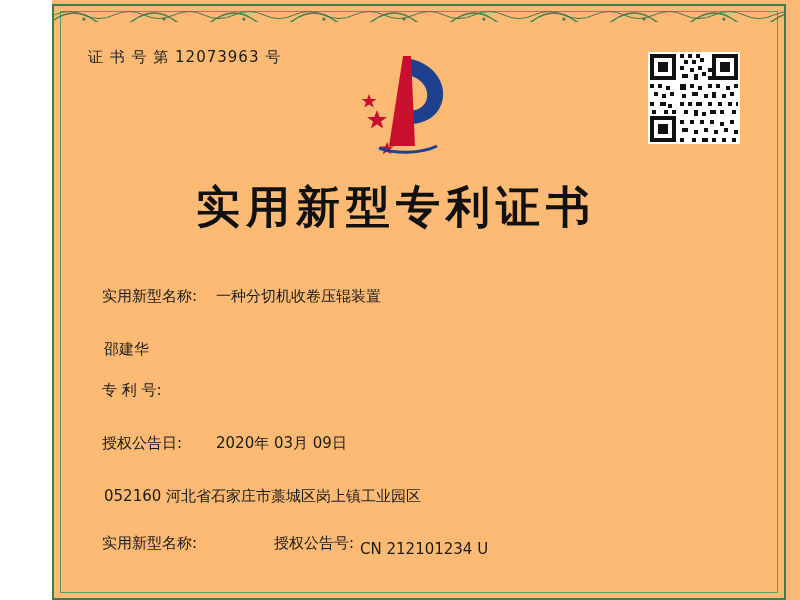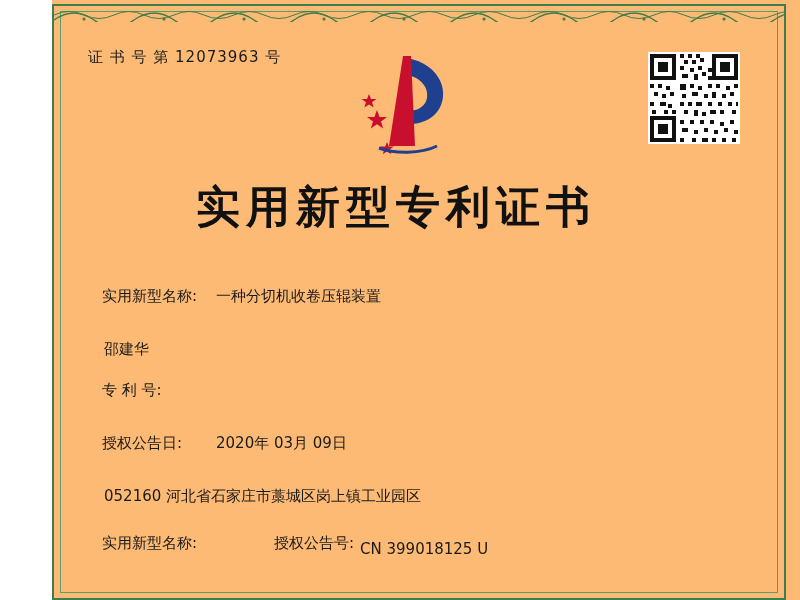--- a/index.html
+++ b/index.html
@@ -300,18 +300,18 @@
 
 
     <div class="field-row">
       <span class="field-value">052160 河北省石家庄市藁城区岗上镇工业园区</span>
     </div>
 
     <div class="field-row dual">
       <span class="field-label">实用新型名称:</span>
       <span class="second-group">
         <span class="field-label">授权公告号:</span>
-        <span class="field-value">CN 399018125 U</span>
+        <span class="field-value">CN 212101234 U</span>
       </span>
     </div>
 
   </div>
 </div>
 
 </body></html>

